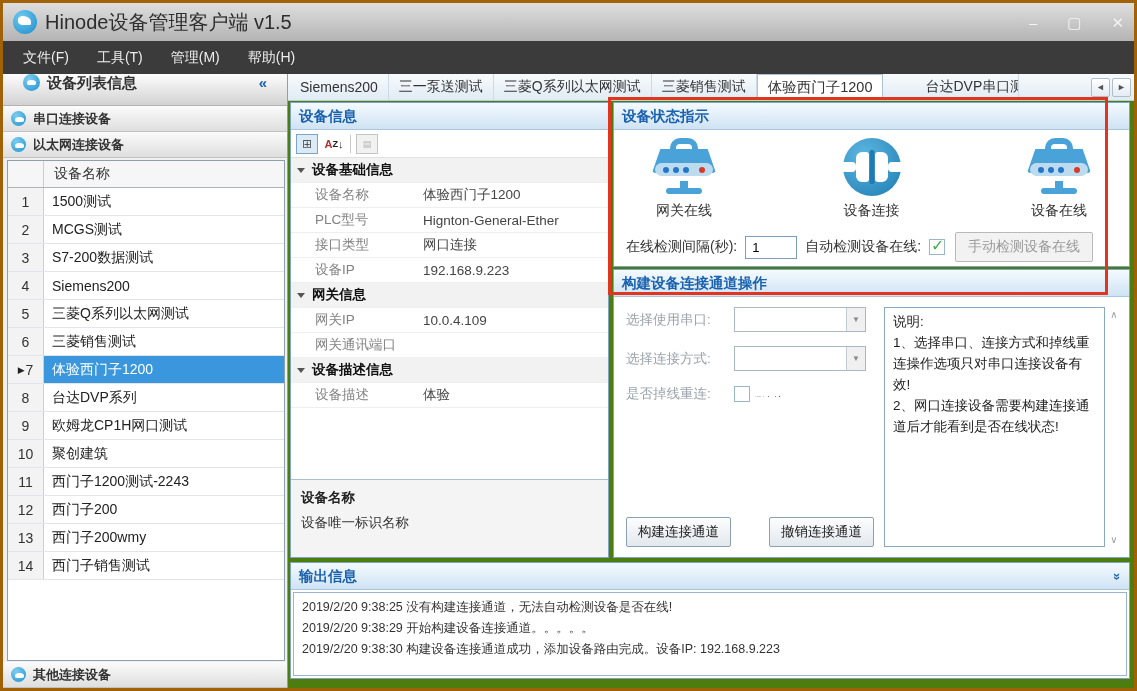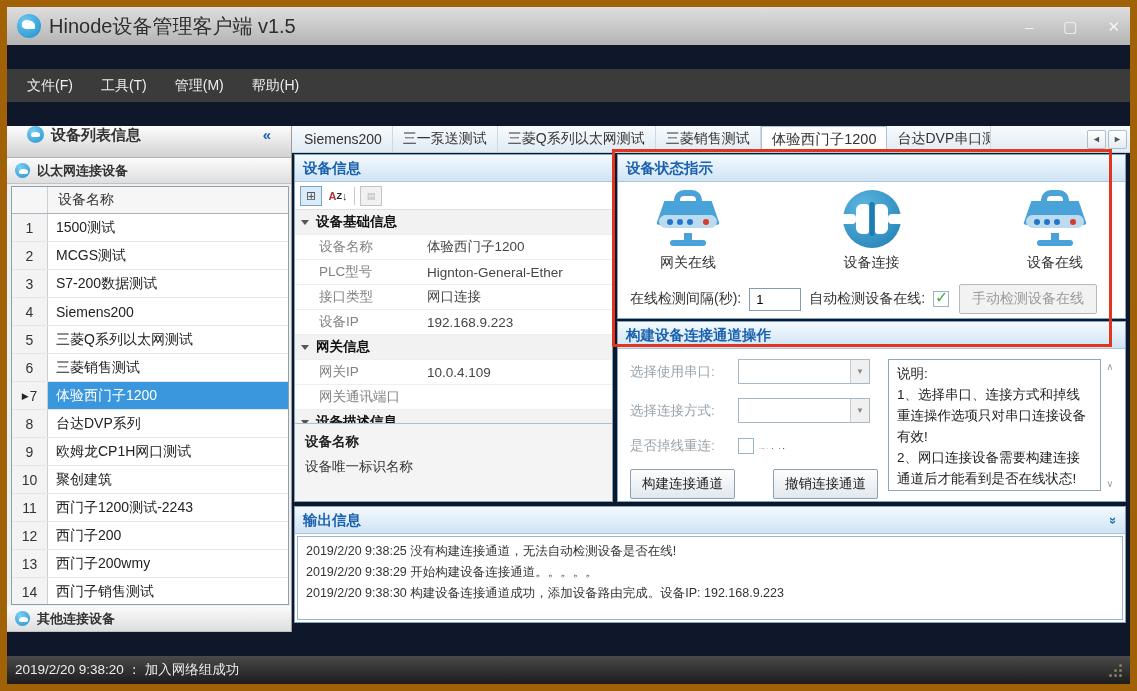--- a/index.html
+++ b/index.html
@@ -1,18 +1,18 @@
 <!DOCTYPE html>
 <html><head>
 <meta charset="utf-8">
 <style>
   * { box-sizing: border-box; margin: 0; padding: 0; }
   html,body { width:1137px; height:691px; }
   body { font-family:"Liberation Sans","DejaVu Sans",sans-serif; font-size:14px; background:#fff; }
-  .window { width:1137px; height:691px; display:flex; flex-direction:column; background:#0f172a; border:7px solid #a16207; overflow:hidden;gap:24px; }
+  .window { width:1137px; height:691px; display:flex; flex-direction:column; background:#4d7c0f; border:3px solid #a16207; overflow:hidden; }
 
   
   .titlebar { height:38px; flex:none; display:flex; align-items:center; padding:0 10px; background:linear-gradient(#dedede,#b4b4b4); }
   .app-icon { width:24px; height:24px; border-radius:50%; background:radial-gradient(circle at 35% 30%, #6fc9ef, #1b8ecb); position:relative; flex:none; }
   .app-icon::after { content:""; position:absolute; left:5px; top:6px; width:13px; height:9px; background:#fff; border-radius:60% 100% 20% 60%; }
   .app-title { margin-left:8px; font-size:20px; color:#2e2e2e; }
   .win-controls { margin-left:auto; display:flex; gap:30px; align-items:center; color:#f4f4f4; font-size:15px; }
   .win-btn { cursor:default; line-height:1; }
 
   
@@ -55,21 +55,21 @@
   .tb-ico.join::before { left:4px; } .tb-ico.leave::before { right:4px; }
   .tb-right { margin-left:auto; display:flex; align-items:center; gap:10px; }
   .tb-company, .tb-netstatus { color:#86c6ec; font-size:13px; white-space:nowrap; }
   .avatar { width:32px; height:32px; border-radius:50%; background:#25a5e3; position:relative; overflow:hidden; flex:none; }
   .avatar::before { content:""; position:absolute; left:10px; top:5px; width:12px; height:12px; border-radius:50%; background:#fff; }
   .avatar::after { content:""; position:absolute; left:6px; top:19px; width:20px; height:12px; border-radius:10px 10px 0 0; background:#fff; }
 
   .tabstrip { height:27px; flex:none; display:flex; align-items:stretch; background:linear-gradient(#f8fbfd,#e0ebf4); border-bottom:1px solid #b9cddd; padding-left:2px; }
   .tab { display:flex; align-items:center; padding:0 10px; font-size:14px; color:#333; border-right:1px solid #cddae6; white-space:nowrap; }
   .tab.active { background:#fff; border:1px solid #aac3d8; border-bottom-color:#fff; font-size:14.5px; }
-  .tab.truncated { max-width:104px; overflow:hidden; }
+  .tab.truncated { max-width:104px; overflow:hidden;margin-left:32px; }
   .tab-scrollers { margin-left:auto; display:flex; align-items:center; gap:2px; padding-right:3px; }
   .tab-scroll { width:19px; height:19px; border:1px solid #aebecb; background:linear-gradient(#fff,#e4ecf3); border-radius:2px; font-size:9px; color:#555; display:flex; align-items:center; justify-content:center; }
 
   .content { flex:1; min-height:0; display:flex; gap:4px; padding:1px 4px 0 2px; }
   .panel { border:1px solid #7ea4c4; background:#fff; display:flex; flex-direction:column; min-height:0; }
   .panel-header { height:27px; flex:none; display:flex; align-items:center; padding:0 8px; background:linear-gradient(#f4fafe,#cfe3f4); border-bottom:1px solid #aac6dd; color:#1b62ae; font-weight:bold; font-size:14.5px; }
 
   
   .device-info { width:319px; flex:none; }
   .pg-toolbar { height:28px; flex:none; display:flex; align-items:center; gap:5px; padding:0 5px; border-bottom:1px solid #e0e0e0; }
@@ -180,20 +180,24 @@
   <div class="main">
 
     <div class="sidebar">
       <div class="sb-header">
         <span class="blue-orb"></span>
         <span class="sb-title">设备列表信息</span>
         <span class="sb-collapse">«</span>
       </div>
       <div class="sb-bar">
         <span class="blue-orb"></span>
+        <span>串口连接设备</span>
+      </div>
+      <div class="sb-bar">
+        <span class="blue-orb"></span>
         <span>以太网连接设备</span>
       </div>
       <div class="sb-table">
         <div class="tbl-header">
           <div class="num-col"></div>
           <div class="name-col">设备名称</div>
         </div>
         <div id="device-rows">
             <div class="tbl-row">
               <div class="num-cell">
@@ -466,24 +470,13 @@
         </div>
         <div class="log-box" id="output-log">
             <div class="log-line">2019/2/20 9:38:25 没有构建连接通道，无法自动检测设备是否在线!</div>
             <div class="log-line">2019/2/20 9:38:29 开始构建设备连接通道。。。。。</div>
             <div class="log-line">2019/2/20 9:38:30 构建设备连接通道成功，添加设备路由完成。设备IP: 192.168.9.223</div>
           </div>
       </div>
     </div>
   </div>
 
-  <div class="statusbar">
-    <span>2019/2/20 9:38:20 ： 加入网络组成功</span>
-    <span class="grip">
-        <i></i>
-        <i></i>
-        <i></i>
-        <i></i>
-        <i></i>
-        <i></i>
-      </span>
-  </div>
 </div>
 
 </body></html>

